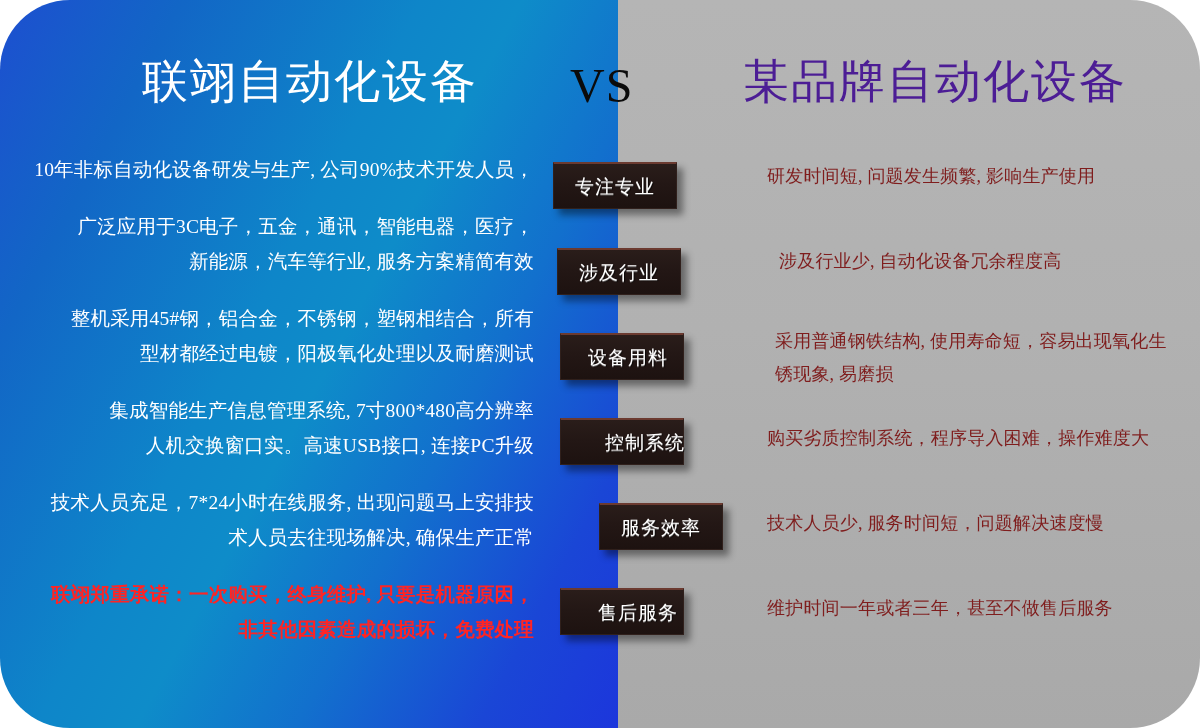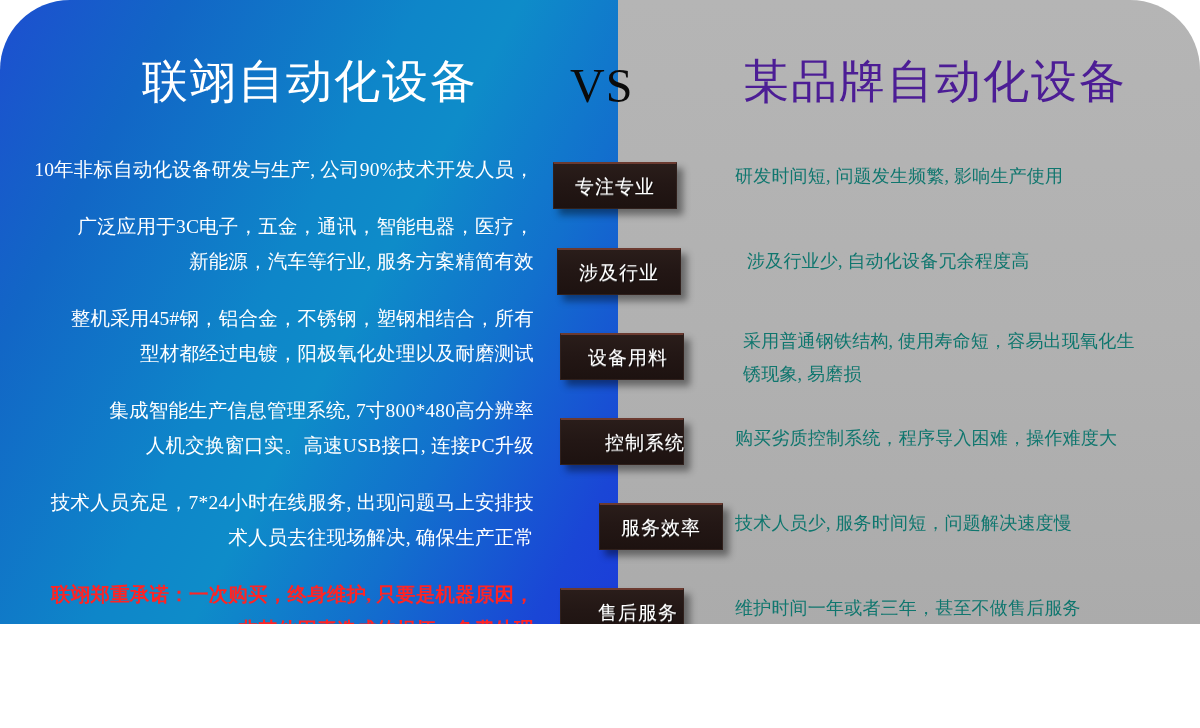--- a/index.html
+++ b/index.html
@@ -10,21 +10,21 @@
   body {
     width: 1200px;
     height: 728px;
     font-family: "Liberation Serif", "DejaVu Serif", serif;
     overflow: hidden;
   }
 
   #poster {
     position: relative;
     width: 1200px;
-    height: 624px;
+    height: 728px;
     background: #ffffff;
     overflow: hidden;
   }
 
   
   .panel-clip {
     position: absolute;
     left: 0; top: 0;
     width: 1200px; height: 728px;
     border-radius: 70px;
@@ -137,24 +137,25 @@
   }
 
   
   .right-col {
     position: absolute;
     left: 735px;
     top: 160px;
     width: 450px;
   }
   .right-block {
-    color: #0f766e;
+    color: #7f1d1d;
     font-size: 18px;
     line-height: 33px;
     letter-spacing: 0.2px;
+    margin-left: 32px;
   }
   .right-block .ln { display: block; white-space: nowrap; }
 </style>
 </head>
 <body>
 
 <div id="poster">
   <div class="panel-clip">
 
     <div class="panel-blue"></div>

